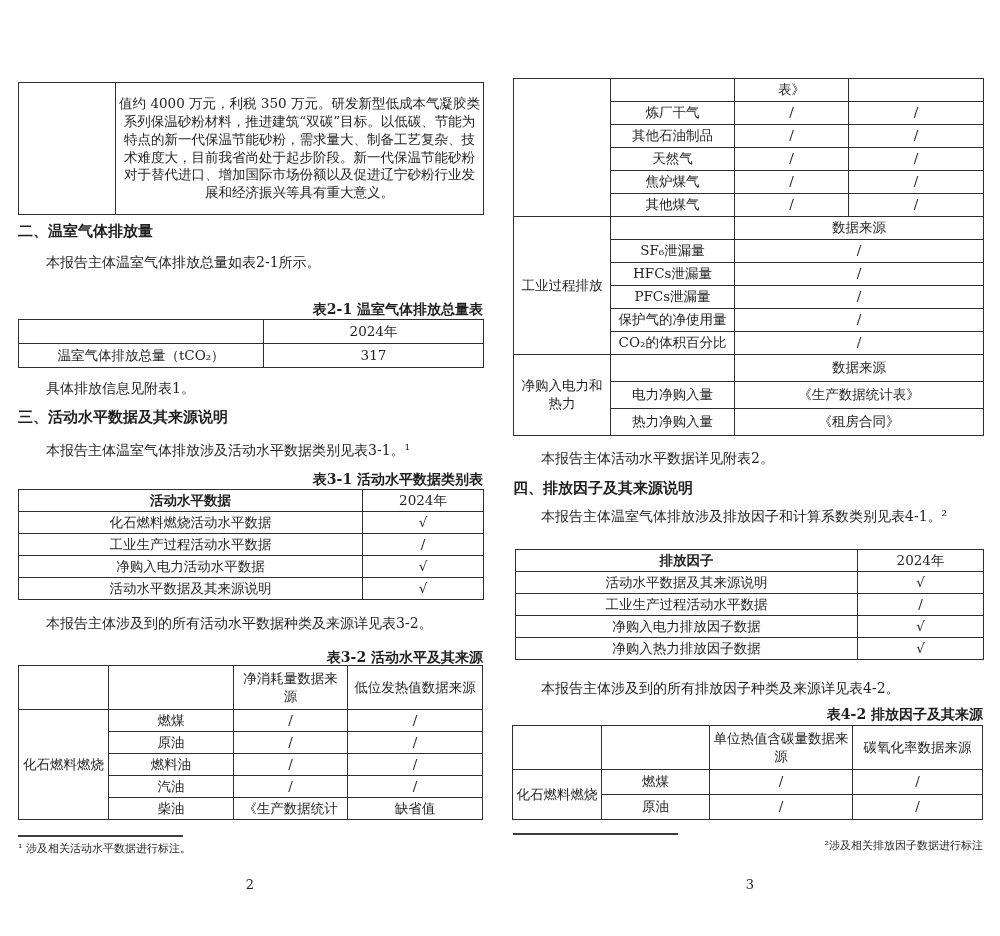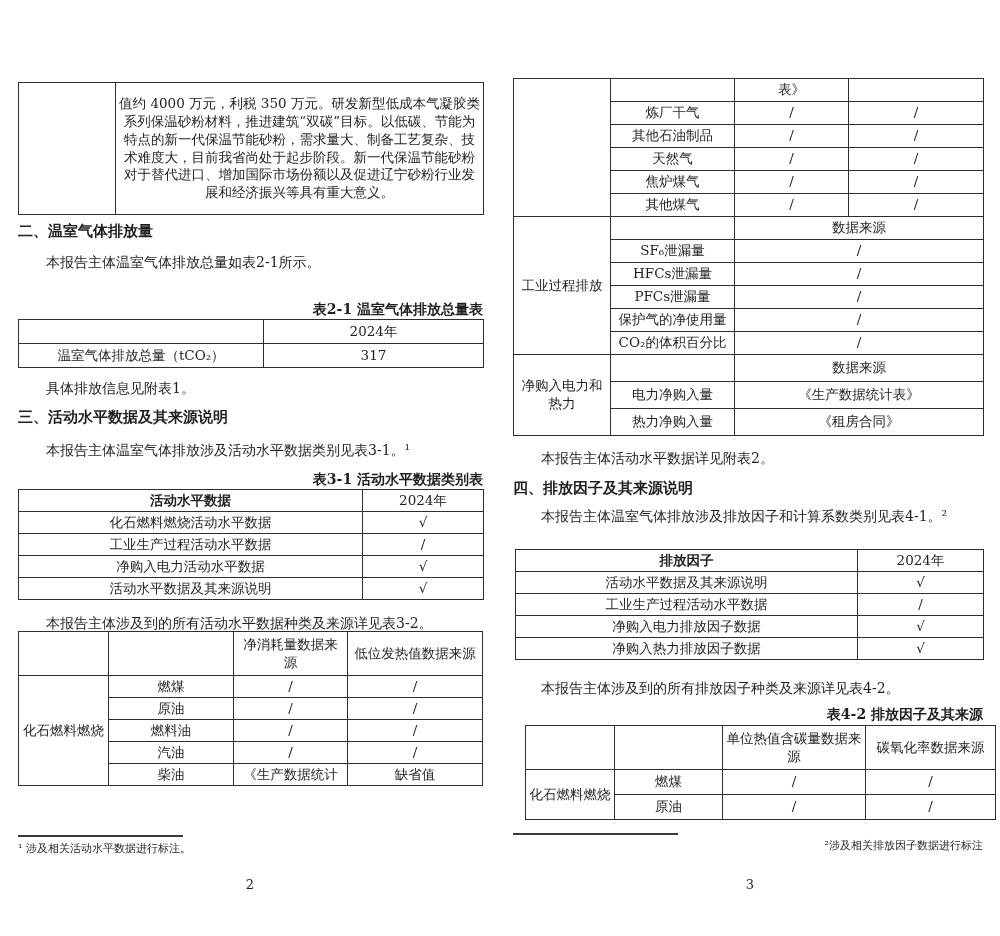--- a/index.html
+++ b/index.html
@@ -107,21 +107,21 @@
       <tr class="h22">
         <td class="left-cell">活动水平数据及其来源说明</td>
         <td>√</td>
       </tr>
     </tbody>
       </table>
 
     <div class="para" style="top:613px;left:18px;width:465px;">本报告主体涉及到的所有活动水平数据种类及来源详见表3-2。</div>
 
     <div class="tbl-title" style="top:649px;left:18px;width:465px;">表3-2 活动水平及其来源</div>
-    <table class="tbl" style="top:631px;left:18px;width:465px;">
+    <table class="tbl" style="top:665px;left:18px;width:465px;">
       <colgroup>
           <col style="width:90px">
           <col style="width:125px">
           <col style="width:114px">
           <col style="width:135px">
         </colgroup>
       <tbody>
           <tr class="h44">
         <td></td>
         <td></td>
@@ -276,21 +276,21 @@
       <tr class="h22">
         <td class="left-cell">净购入热力排放因子数据</td>
         <td>√</td>
       </tr>
     </tbody>
       </table>
 
     <div class="para" style="top:678px;left:13px;width:470px;">本报告主体涉及到的所有排放因子种类及来源详见表4-2。</div>
 
     <div class="tbl-title" style="top:706px;left:13px;width:470px;">表4-2 排放因子及其来源</div>
-    <table class="tbl" style="top:725px;left:25px;width:470px;">
+    <table class="tbl" style="top:725px;left:12px;width:470px;">
       <colgroup>
           <col style="width:89px">
           <col style="width:108px">
           <col style="width:143px">
           <col style="width:130px">
         </colgroup>
       <tbody>
           <tr class="h44">
         <td></td>
         <td></td>

